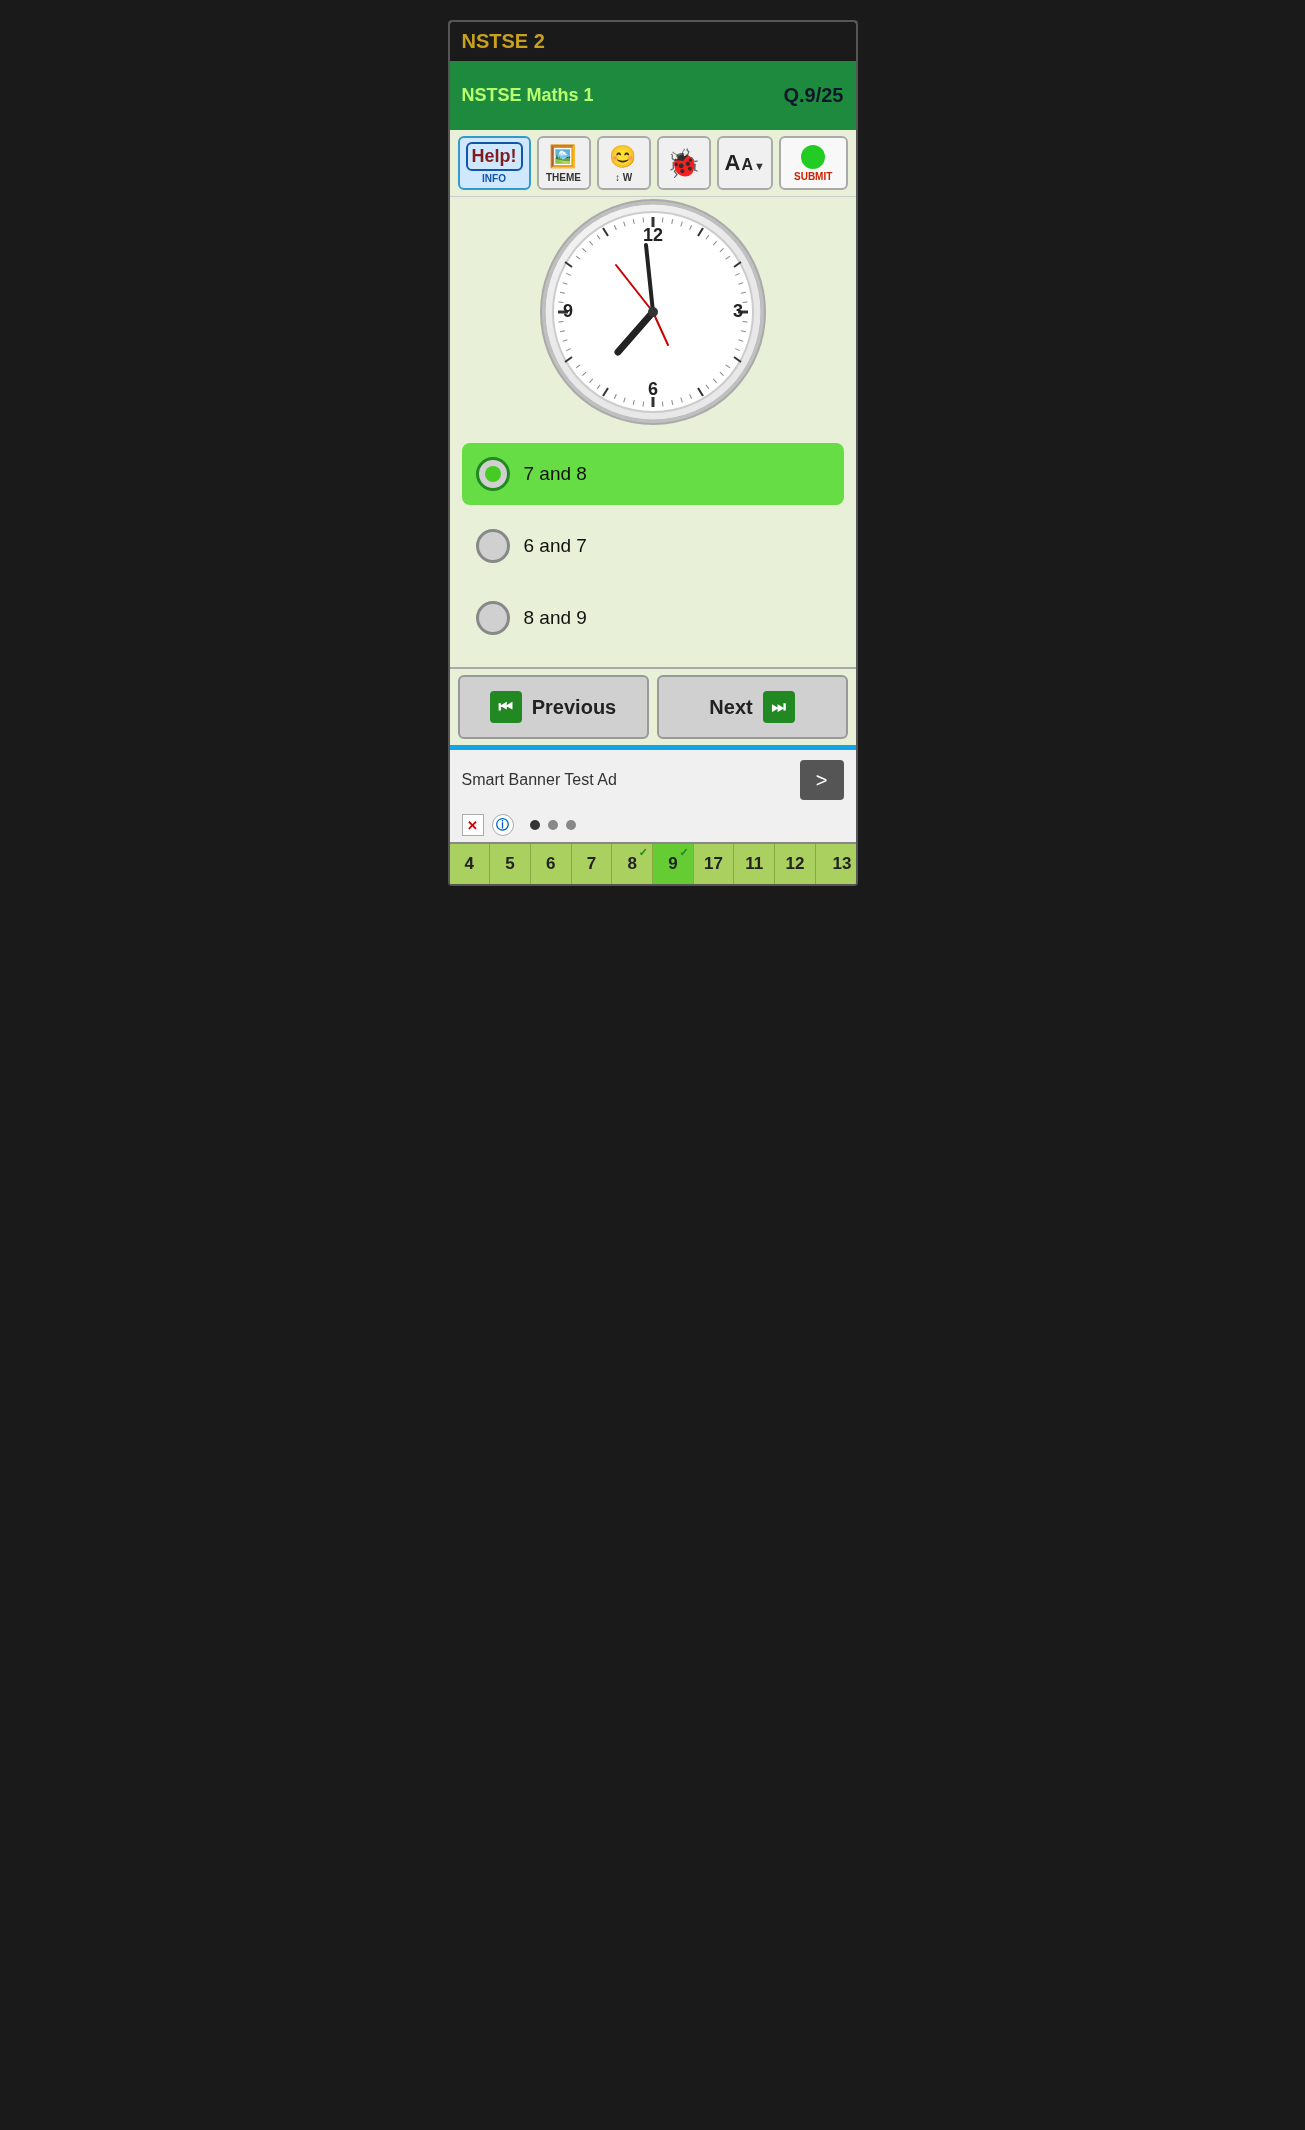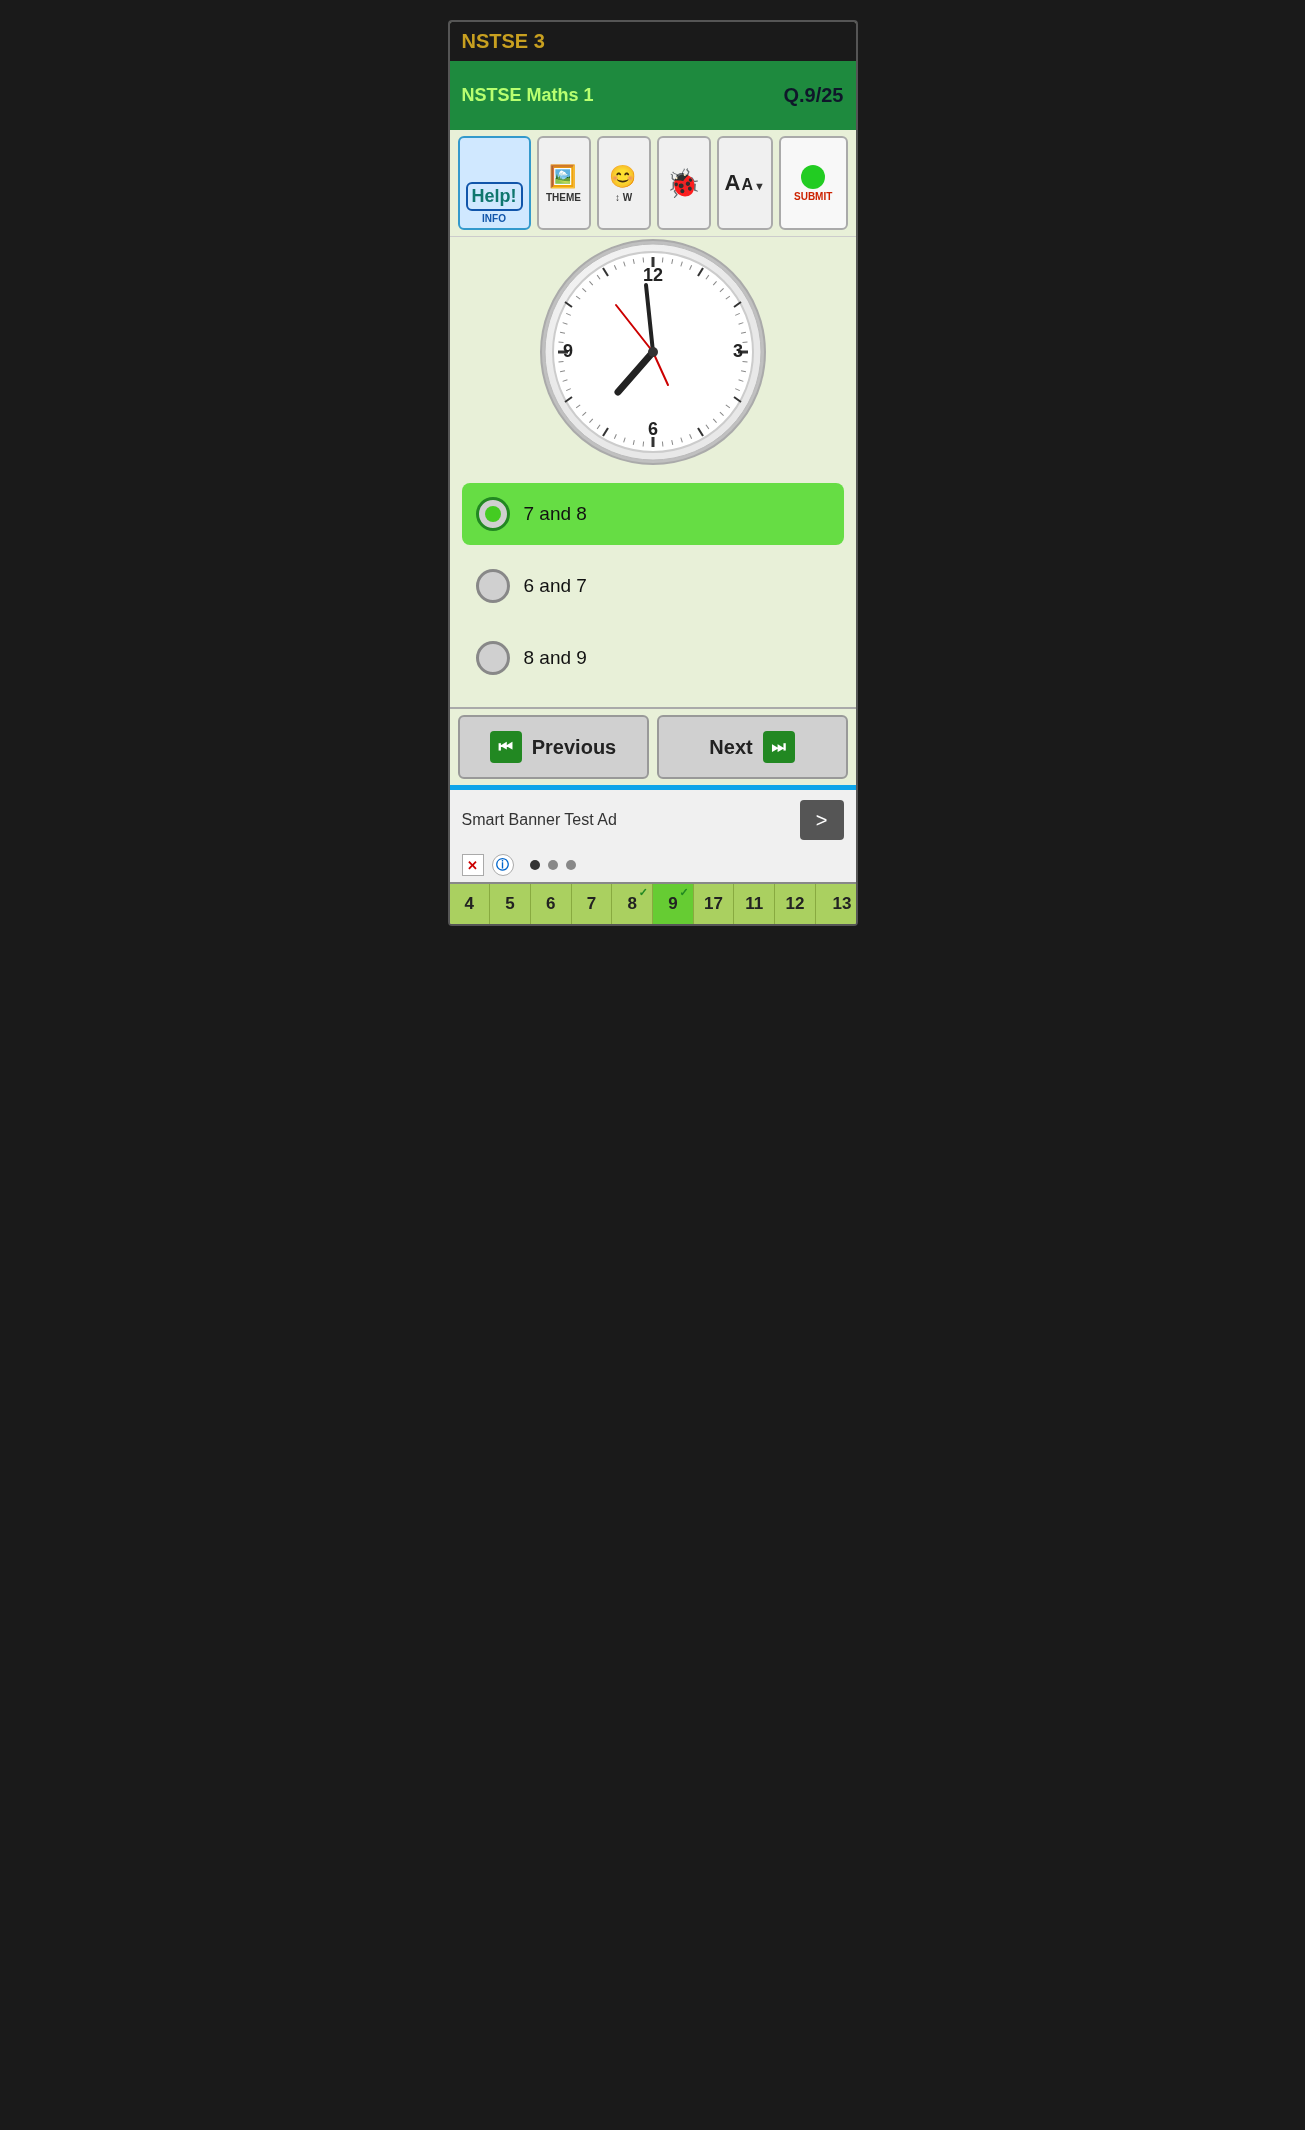--- a/index.html
+++ b/index.html
@@ -284,31 +284,31 @@
     
     .smiley { font-size: 22px; }
   </style>
 </head>
 <body>
 
 <div class="device">
   <div class="app-container">
 
     <div class="title-bar">
-      <span class="title-bar-text">NSTSE 3</span>
+      <span class="title-bar-text">NSTSE 2</span>
     </div>
 
     <div class="subtitle-bar">
       <span class="subtitle-text">NSTSE Maths 1</span>
       <span class="question-num">Q.9/25</span>
     </div>
 
     <div class="toolbar">
       <button class="toolbar-btn info">
-        <span style="font-size:18px;color:#0f766e;border:2px solid #1155aa;border-radius:6px;padding:2px 4px;font-weight:bold;margin-top:40px;">Help!</span>
+        <span style="font-size:18px;color:#7f1d1d;border:2px solid #1155aa;border-radius:6px;padding:2px 4px;font-weight:bold;">Help!</span>
         <span class="btn-icon-text blue">INFO</span>
       </button>
       <button class="toolbar-btn">
         <span style="font-size:22px;">🖼️</span>
         <span class="btn-icon-text">THEME</span>
       </button>
       <button class="toolbar-btn">
         <span class="smiley">😊</span>
         <span class="btn-icon-text" style="font-size:10px;">↕ W</span>
       </button>

